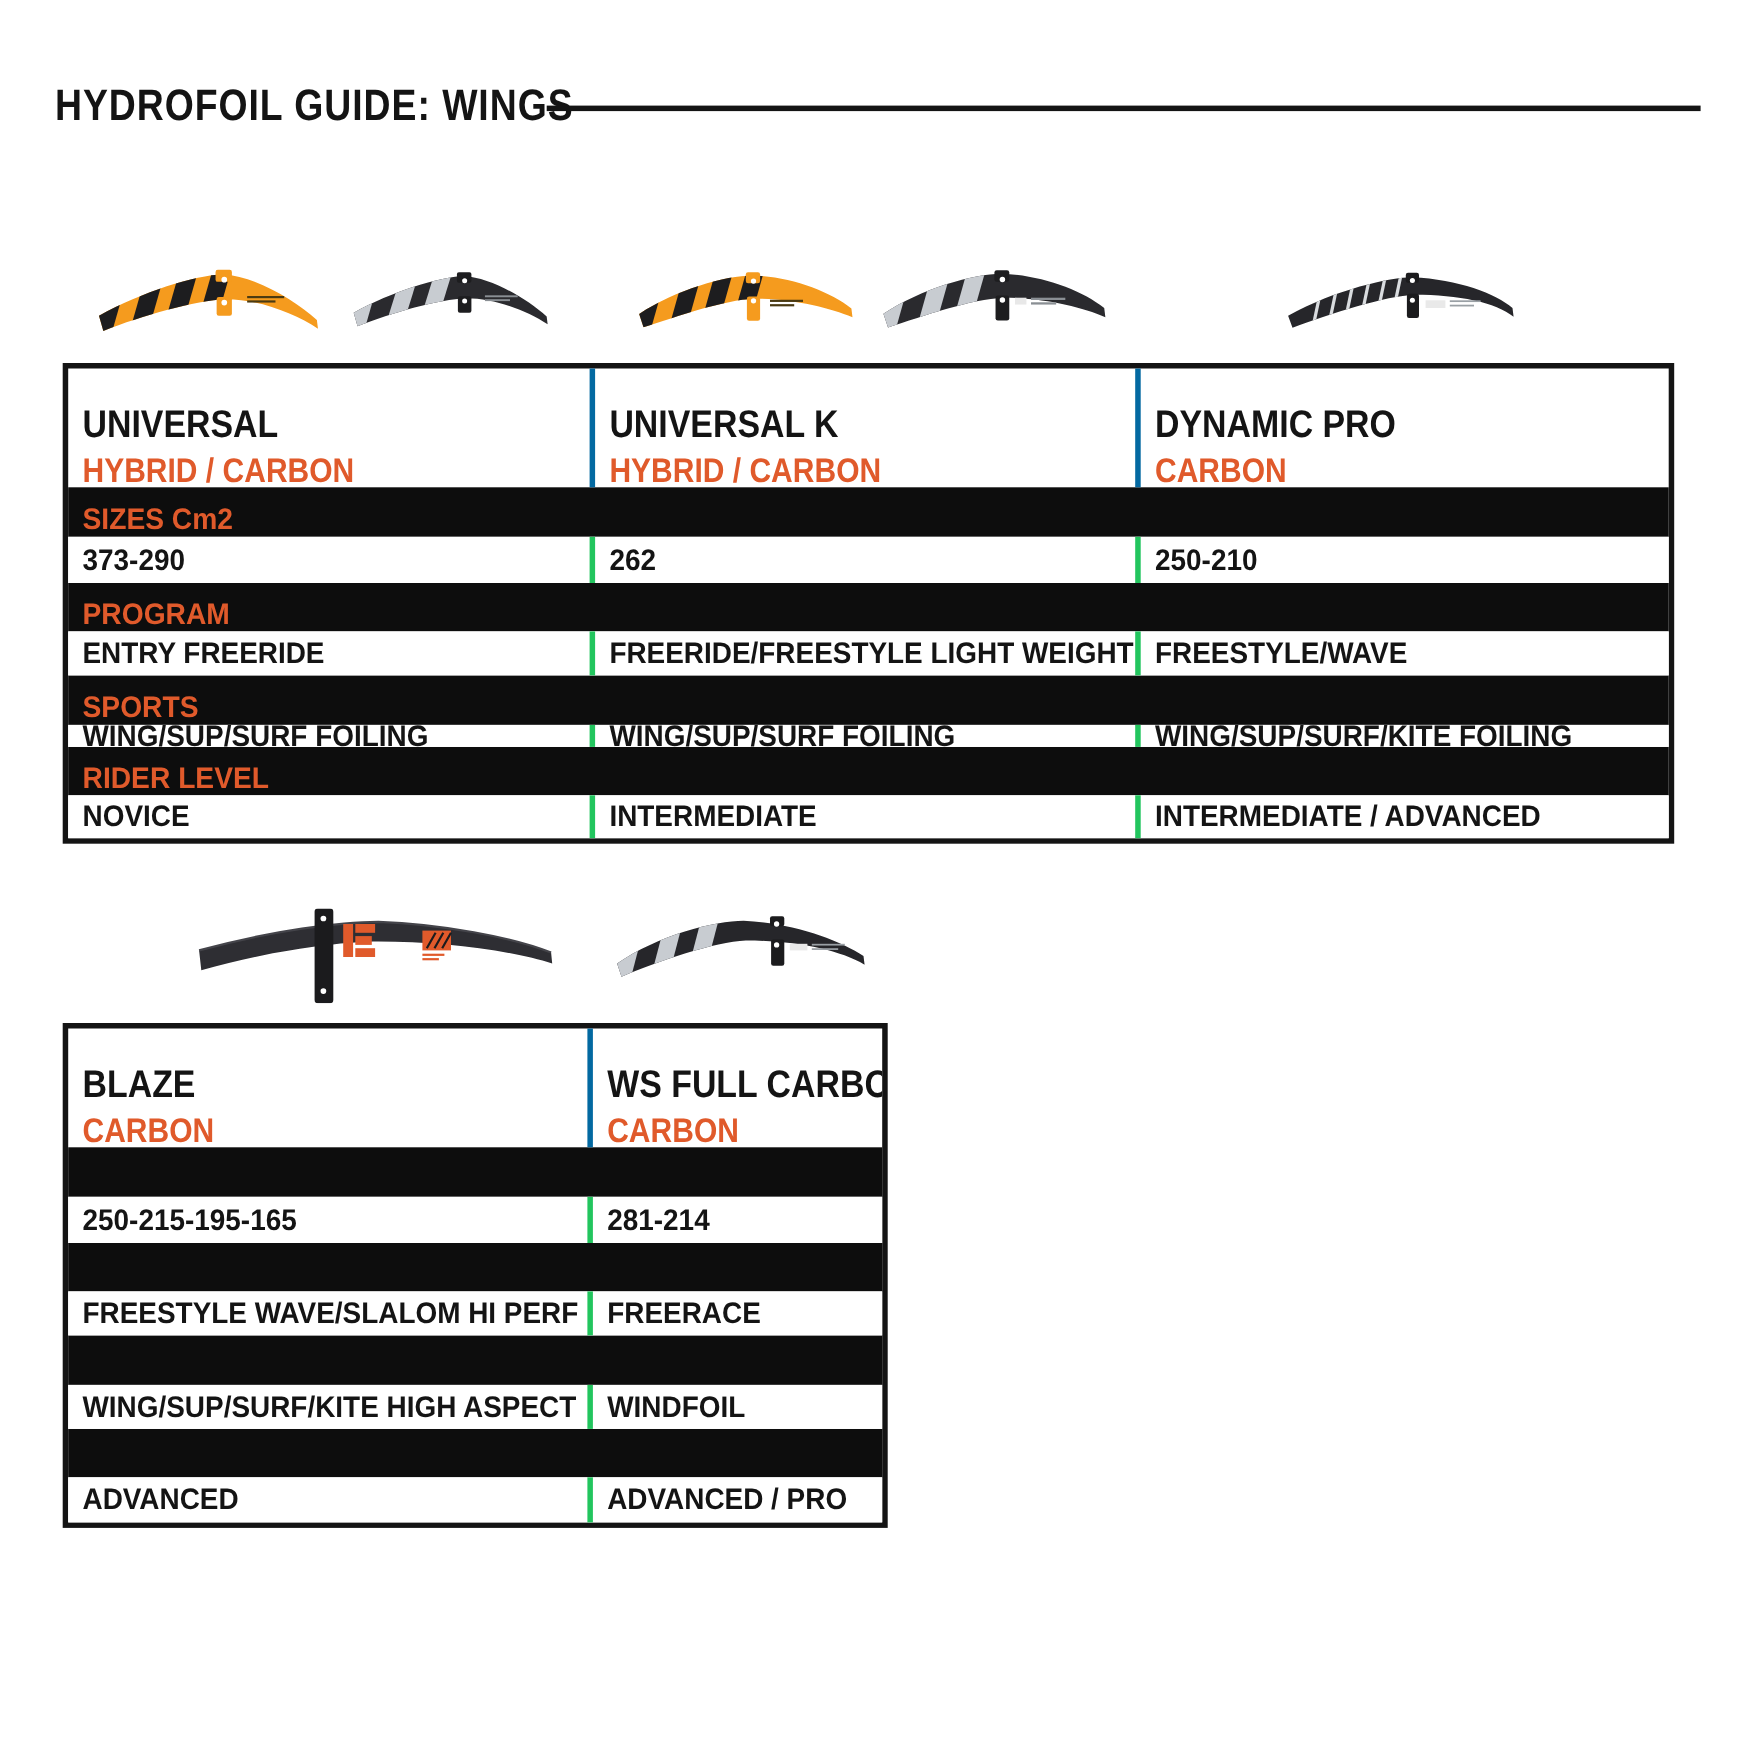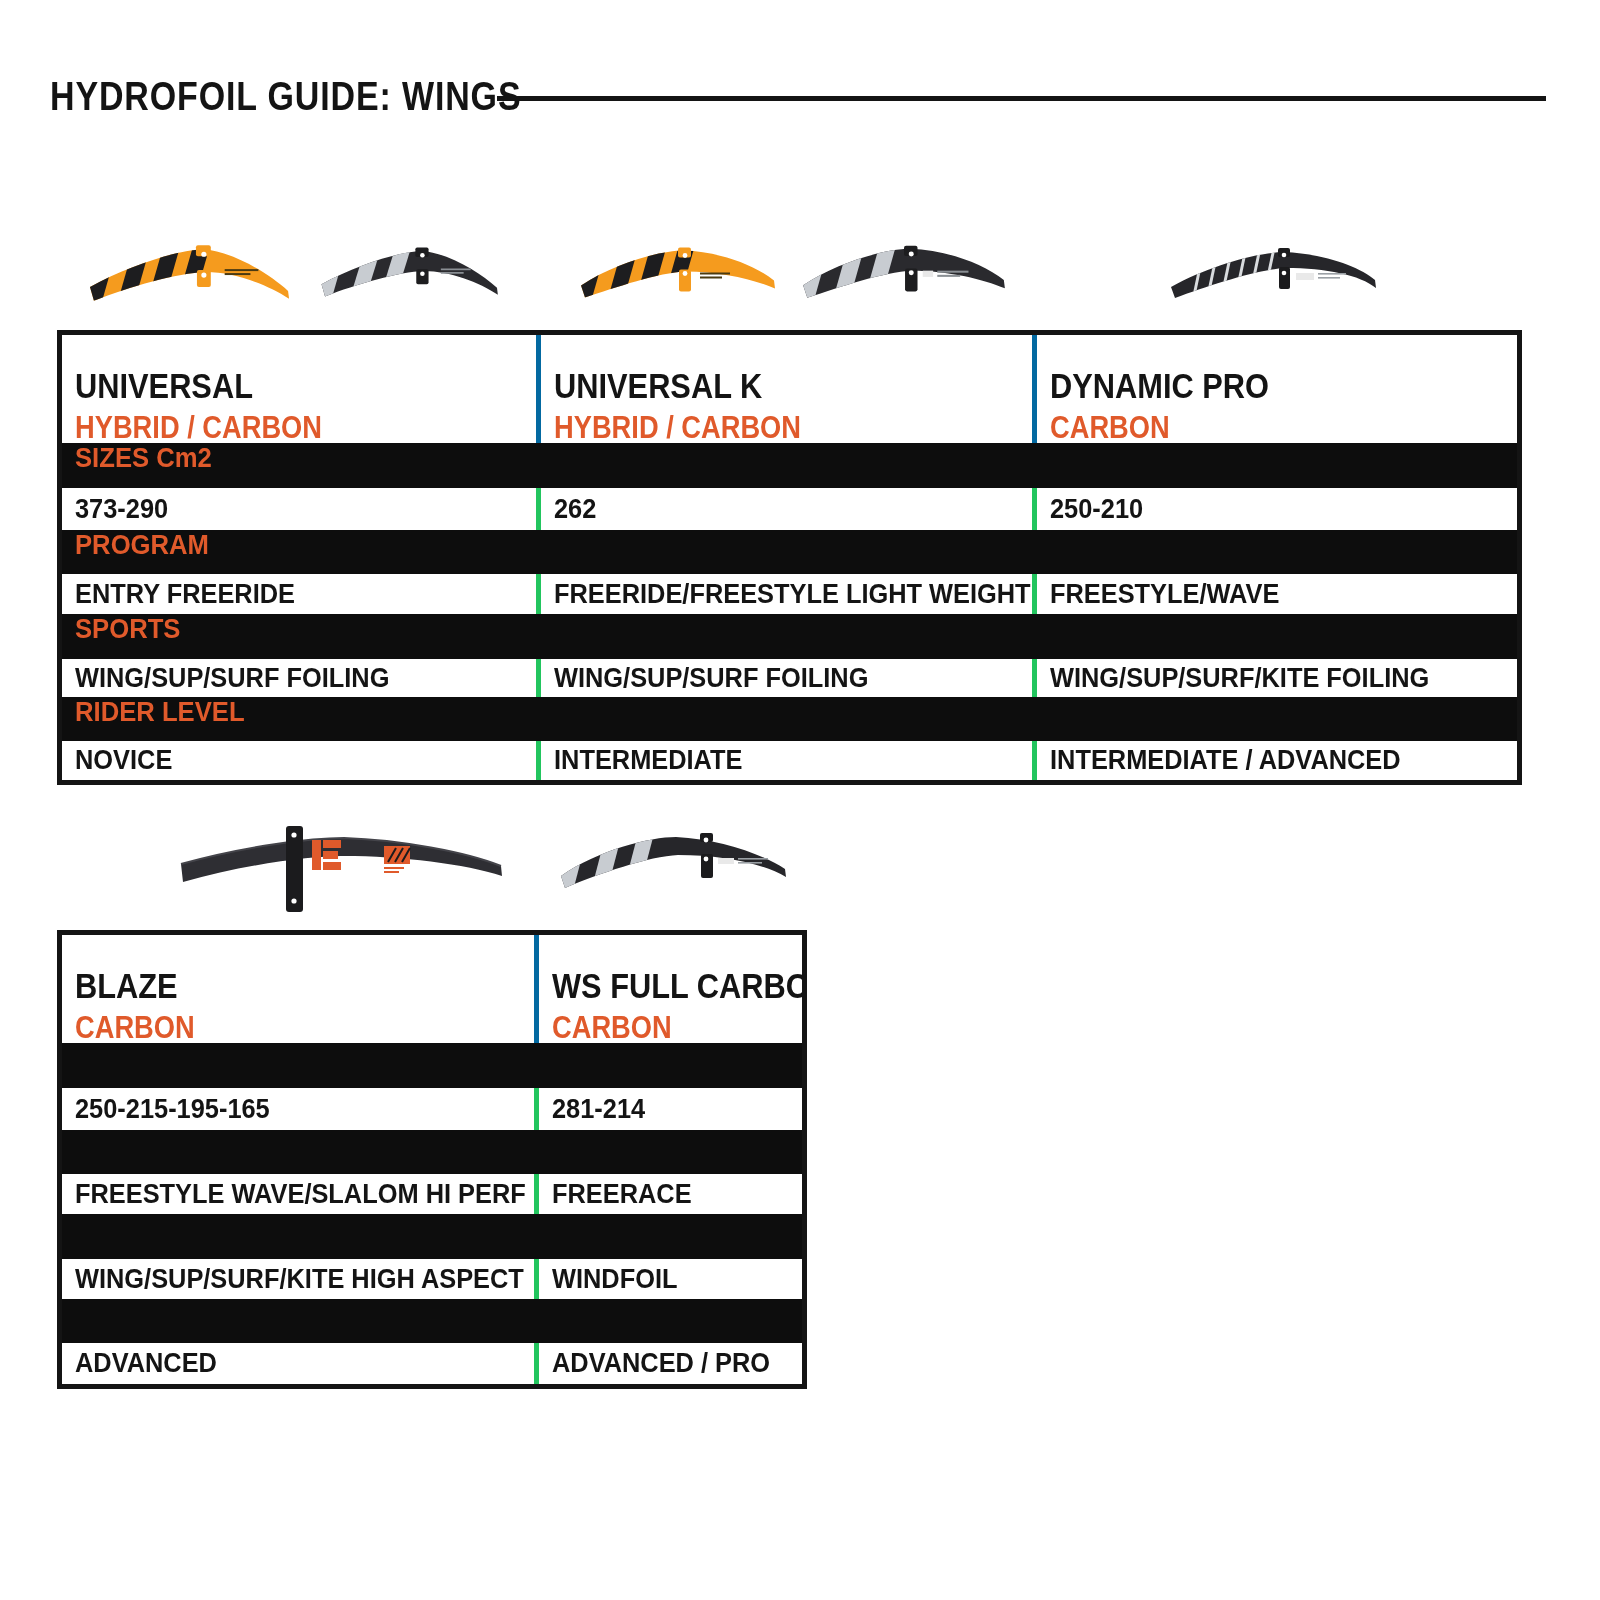--- a/index.html
+++ b/index.html
@@ -26,31 +26,31 @@
   .grid2 { display:grid; grid-template-columns:472px 268px; }
 
   .hcell { padding:28px 14px 0 13px; overflow:hidden; }
   .hcell + .hcell { border-left:5px solid #0369a1; }
   .model  { display:inline-block; font-size:35px; font-weight:bold; color:#141414;
             transform:scaleX(.88); transform-origin:0 50%; white-space:nowrap; line-height:1.3; }
   .constr { display:block; }
   .constr > span { display:inline-block; font-size:31px; font-weight:bold; color:var(--accent,#E05A2B);
             transform:scaleX(.88); transform-origin:0 50%; white-space:nowrap; line-height:1.25; }
 
-  .bar { background:var(--bar,#0d0d0d); display:flex; align-items:flex-start; padding-left:13px; overflow:hidden; }
+  .bar { background:var(--bar,#0d0d0d); display:flex; align-items:flex-end; padding-left:13px; overflow:hidden; }
   .bar > span { display:inline-block; font-size:27px; font-weight:bold; color:var(--accent,#E05A2B);
             transform:scaleX(.95); transform-origin:0 50%; white-space:nowrap; }
 
   .vcell { display:flex; align-items:center; padding-left:13px; overflow:hidden; background:#fff; }
   .vcell + .vcell { border-left:5px solid #22c55e; }
   .vcell > span { display:inline-block; font-size:27px; font-weight:bold; color:#141414;
             transform:scaleX(.94); transform-origin:0 50%; white-space:nowrap; }
 
   .h108{height:108px;} .h45{height:45px;} .h44{height:44px;}
-  .h42{height:42px;} .h41{height:41px;} .h40{height:40px;} .h39{height:39px;} .h38{height:38px;}
+  .h42{height:42px;} .h41{height:41px;} .h40{height:40px;} .h39{height:39px;} .h38{height:20px;}
 </style>
 </head>
 <body>
 
 <div class="canvas">
 
   <div class="page-title">HYDROFOIL GUIDE: WINGS</div>
   <div class="title-rule"></div>
 
   <svg class="wing" style="left:86px;top:244px" width="210" height="74" viewBox="0 0 212 72">

